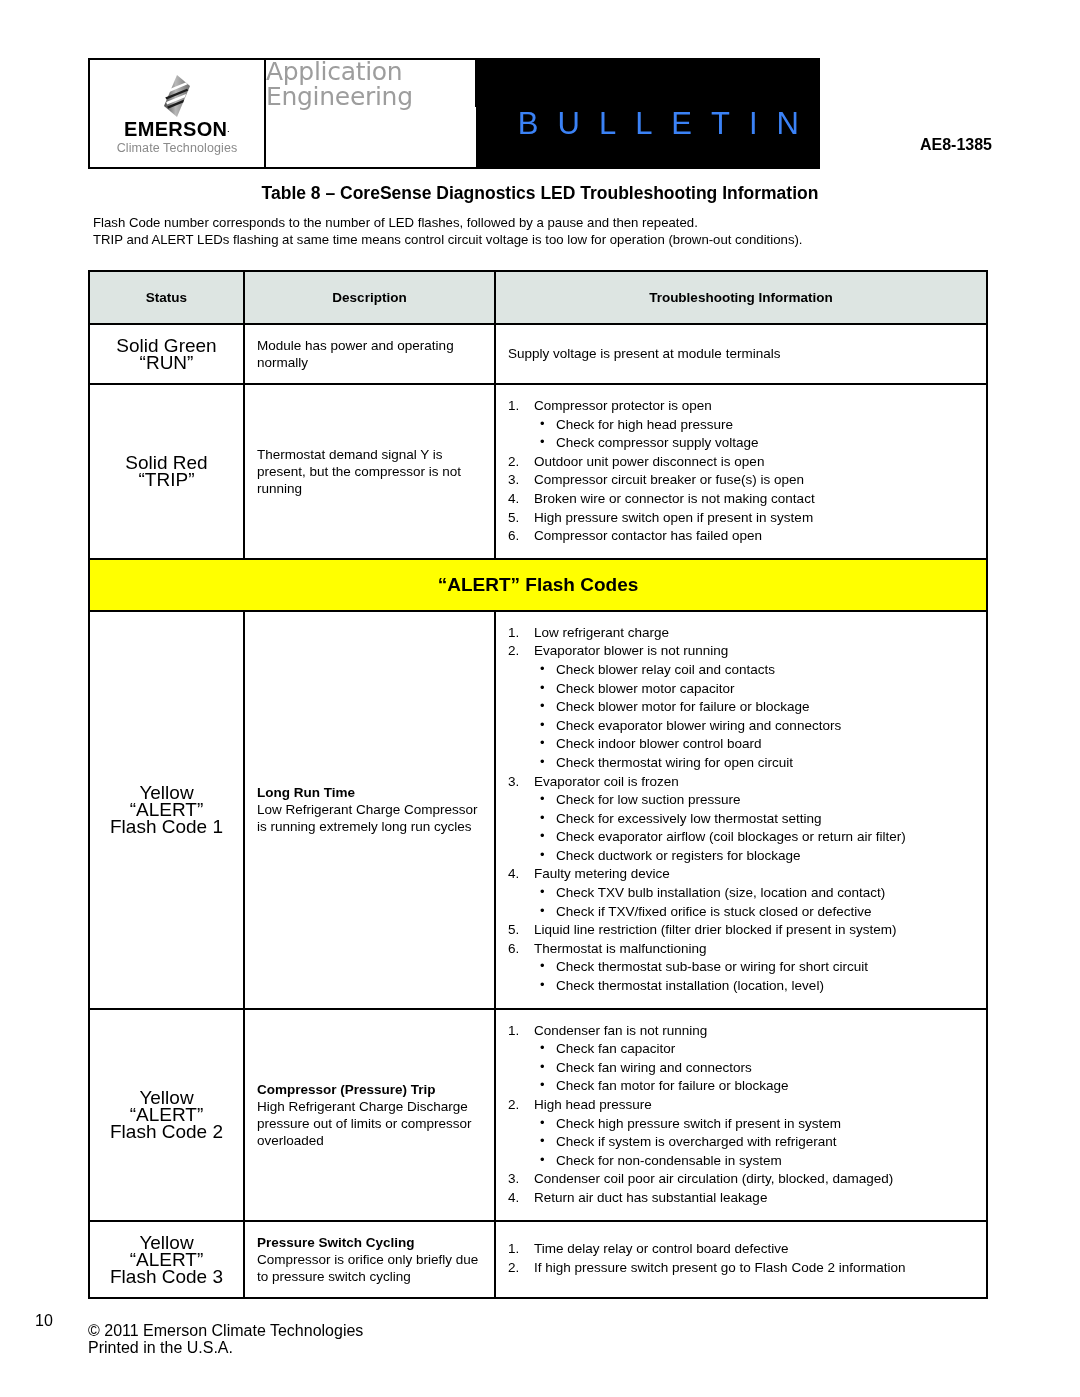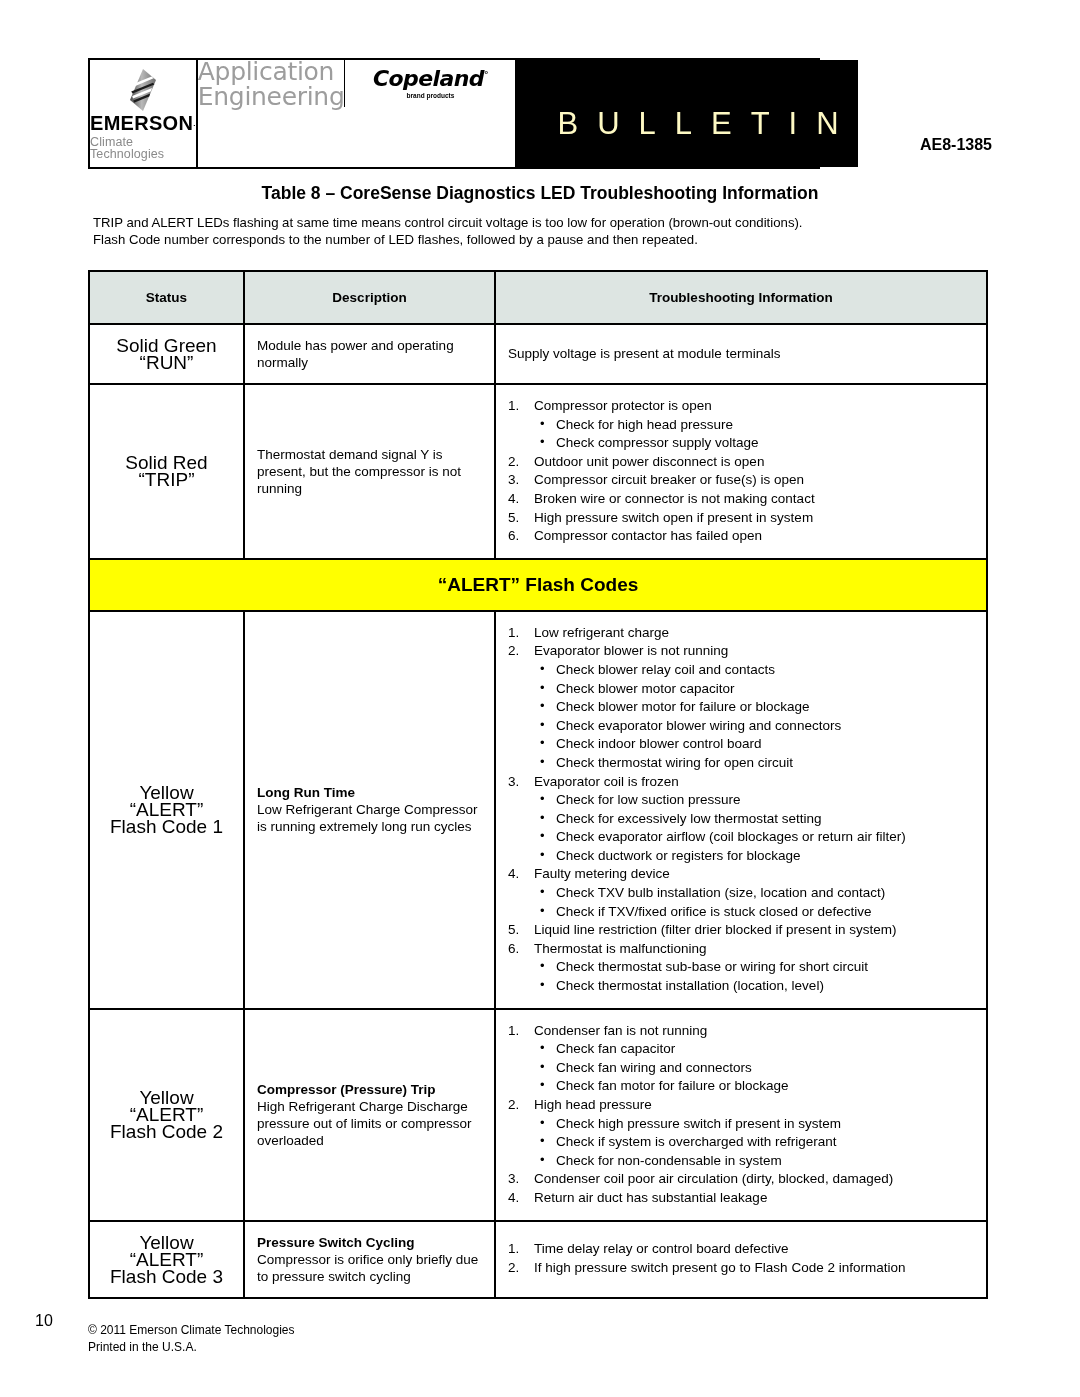--- a/index.html
+++ b/index.html
@@ -139,21 +139,21 @@
     margin-top: 2px;
   }
   .bulletin-strip {
     flex: 1;
     background: #000;
     display: flex;
     align-items: center;
     box-sizing: border-box;
   }
   .bulletin-text {
-    color: #fef9c3;
+    color: #3b82f6;
     font-family: "Liberation Sans", sans-serif;
     font-size: 31px;
     font-weight: normal;
     letter-spacing: 19px;
     padding-left: 42px;
     line-height: 1;
     margin-top: 19px;
   }
 
   .docnum {
@@ -291,21 +291,21 @@
     top: -1px;
     font-size: 13px;
   }
 
   
   .footer-left {
     position: absolute;
     left: 88px;
     top: 1322px;
     font-family: "Liberation Sans", sans-serif;
-    font-size: 12px;
+    font-size: 16px;
     line-height: 17px;
     color: #000;
   }
   .footer-page {
     position: absolute;
     left: 0;
     top: 1312px;
     width: 1080px;
     text-align: left;
     font-family: "Liberation Sans", sans-serif;
@@ -343,38 +343,34 @@
       <div class="emerson-word"><span>EMERSON</span><span class="tm">.</span></div>
       <div class="emerson-sub">Climate Technologies</div>
     </div>
 
     <div class="right-stack">
       <div class="thin-strip"></div>
       <div class="mid-strip">
         <div class="appeng-cell">
           <span class="appeng-text">Application Engineering</span>
         </div>
-        <div class="copeland-cell">
-          <div class="copeland-word"><span>Copeland</span><span class="reg">°</span></div>
-          <div class="copeland-sub">brand products</div>
-        </div>
       </div>
       <div class="bulletin-strip">
         <span class="bulletin-text">BULLETIN</span>
       </div>
     </div>
   </div>
 
   <div class="docnum">AE8-1385</div>
 
   <div class="table-title">Table 8 – CoreSense Diagnostics LED Troubleshooting Information</div>
 
   <div class="intro">
+    <div>Flash Code number corresponds to the number of LED flashes, followed by a pause and then repeated.</div>
     <div>TRIP and ALERT LEDs flashing at same time means control circuit voltage is too low for operation (brown-out conditions).</div>
-    <div>Flash Code number corresponds to the number of LED flashes, followed by a pause and then repeated.</div>
   </div>
 
   <div class="tbl-wrap">
     <table class="main">
       <colgroup>
           <col class="c1">
           <col class="c2">
           <col class="c3">
         </colgroup>
       <thead>

